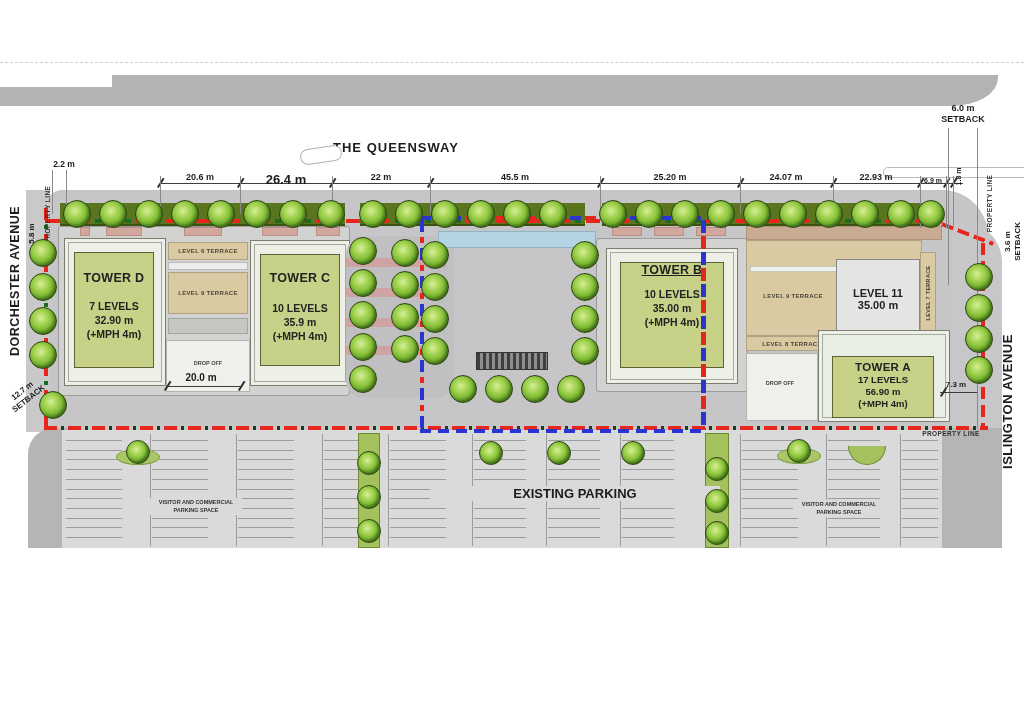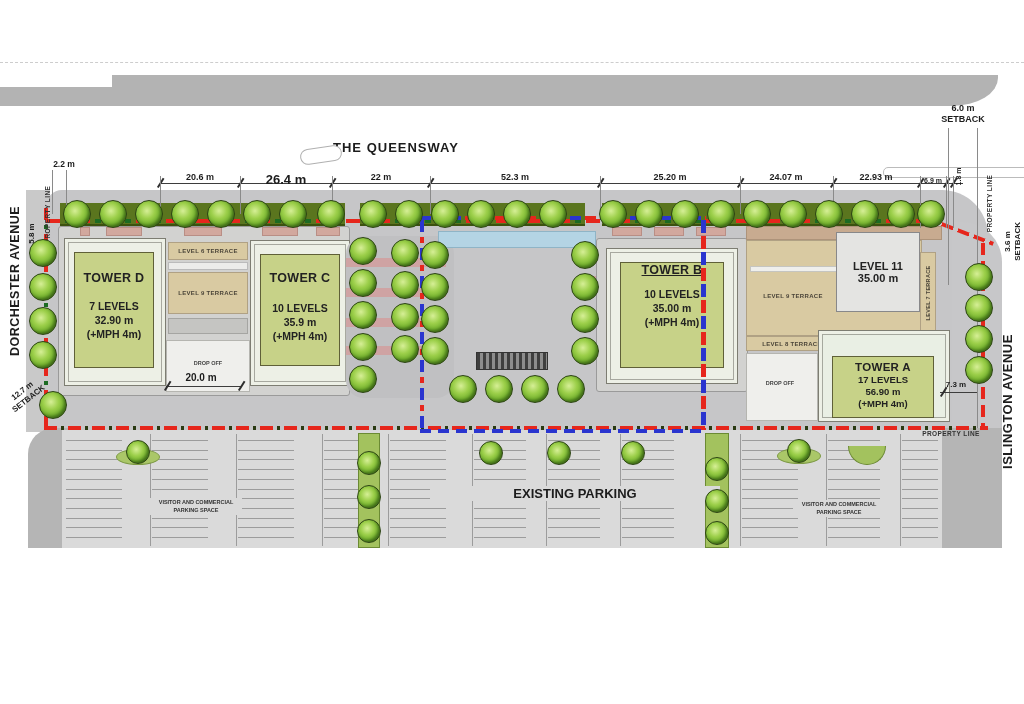--- a/index.html
+++ b/index.html
@@ -255,21 +255,21 @@
       <div>10 LEVELS</div>
       <div>35.00 m</div>
       <div>(+MPH 4m)</div>
     </div>
   </div>
 
   <div class="abs" style="left:746px;top:226px;width:196px;height:14px;background:#c8ab90;border:1px solid #ad937a;box-sizing:border-box;"></div>
   <div class="tan" style="left:746px;top:240px;width:176px;height:96px;"></div>
   <div class="abs" style="left:750px;top:266px;width:88px;height:6px;background:#efefec;border:1px solid #c5c5c0;box-sizing:border-box;"></div>
   <div class="tan-lbl abs" style="left:748px;top:290px;width:90px;height:12px;">LEVEL 9 TERRACE</div>
-  <div class="abs" style="left:836px;top:232px;width:84px;height:80px;background:#e4e4e2;border:1px solid #88888a;box-sizing:border-box;
+  <div class="abs" style="left:836px;top:259px;width:84px;height:80px;background:#e4e4e2;border:1px solid #88888a;box-sizing:border-box;
               display:flex;flex-direction:column;align-items:center;justify-content:center;text-align:center;">
     <div style="font-size:11px;font-weight:bold;">LEVEL 11</div>
     <div style="font-size:11px;font-weight:bold;">35.00 m</div>
   </div>
   <div class="tan" style="left:920px;top:252px;width:16px;height:84px;"></div>
   <div class="tan-lbl abs vrot" style="left:893px;top:289px;width:70px;height:8px;font-size:5.5px;">LEVEL 7 TERRACE</div>
   <div class="tan tan-lbl" style="left:746px;top:336px;width:92px;height:15px;">LEVEL 8 TERRACE</div>
   <div class="abs" style="left:746px;top:353px;width:72px;height:68px;background:#efefec;border:1px solid #b5b5b0;box-sizing:border-box;"></div>
   <div class="lbl" style="left:752px;top:380px;width:56px;font-size:5.5px;color:#444;">DROP OFF</div>
   <div class="frame" style="left:818px;top:330px;width:132px;height:92px;background:#e9efe4;"></div>
@@ -327,21 +327,21 @@
       <div style="position: absolute; left: 833px; top: 176px; width: 1px; height: 38px; background: rgb(138, 138, 138);"></div>
       <div style="position: absolute; left: 915px; top: 182px; width: 11px; height: 1.5px; background: rgb(46, 46, 46); transform: rotate(-58deg);"></div>
       <div style="position: absolute; left: 920px; top: 176px; width: 1px; height: 52px; background: rgb(138, 138, 138);"></div>
       <div style="position: absolute; left: 941px; top: 182px; width: 11px; height: 1.5px; background: rgb(46, 46, 46); transform: rotate(-58deg);"></div>
       <div style="position: absolute; left: 946px; top: 176px; width: 1px; height: 52px; background: rgb(138, 138, 138);"></div>
       <div style="position: absolute; left: 948px; top: 182px; width: 11px; height: 1.5px; background: rgb(46, 46, 46); transform: rotate(-58deg);"></div>
       <div style="position: absolute; left: 953px; top: 176px; width: 1px; height: 52px; background: rgb(138, 138, 138);"></div>
       <div style="position: absolute; left: 170px; top: 172px; width: 60px; text-align: center; font-weight: bold; font-size: 9px; color: rgb(28, 28, 28);">20.6 m</div>
       <div style="position: absolute; left: 256px; top: 172px; width: 60px; text-align: center; font-weight: bold; font-size: 13px; color: rgb(28, 28, 28);">26.4 m</div>
       <div style="position: absolute; left: 351px; top: 172px; width: 60px; text-align: center; font-weight: bold; font-size: 9px; color: rgb(28, 28, 28);">22 m</div>
-      <div style="position: absolute; left: 485px; top: 172px; width: 60px; text-align: center; font-weight: bold; font-size: 9px; color: rgb(28, 28, 28);">52.3 m</div>
+      <div style="position: absolute; left: 485px; top: 172px; width: 60px; text-align: center; font-weight: bold; font-size: 9px; color: rgb(28, 28, 28);">45.5 m</div>
       <div style="position: absolute; left: 640px; top: 172px; width: 60px; text-align: center; font-weight: bold; font-size: 9px; color: rgb(28, 28, 28);">25.20 m</div>
       <div style="position: absolute; left: 756px; top: 172px; width: 60px; text-align: center; font-weight: bold; font-size: 9px; color: rgb(28, 28, 28);">24.07 m</div>
       <div style="position: absolute; left: 846px; top: 172px; width: 60px; text-align: center; font-weight: bold; font-size: 9px; color: rgb(28, 28, 28);">22.93 m</div>
       <div style="position: absolute; left: 903px; top: 177px; width: 60px; text-align: center; font-weight: bold; font-size: 7px; color: rgb(28, 28, 28);">6.9 m</div>
     </div>
 
   <div class="lbl" style="left:44px;top:159px;width:40px;font-size:8.5px;">2.2 m</div>
   <div class="extline" style="left:52px;top:170px;width:1px;height:44px;"></div>
   <div class="extline" style="left:66px;top:170px;width:1px;height:46px;"></div>
 

